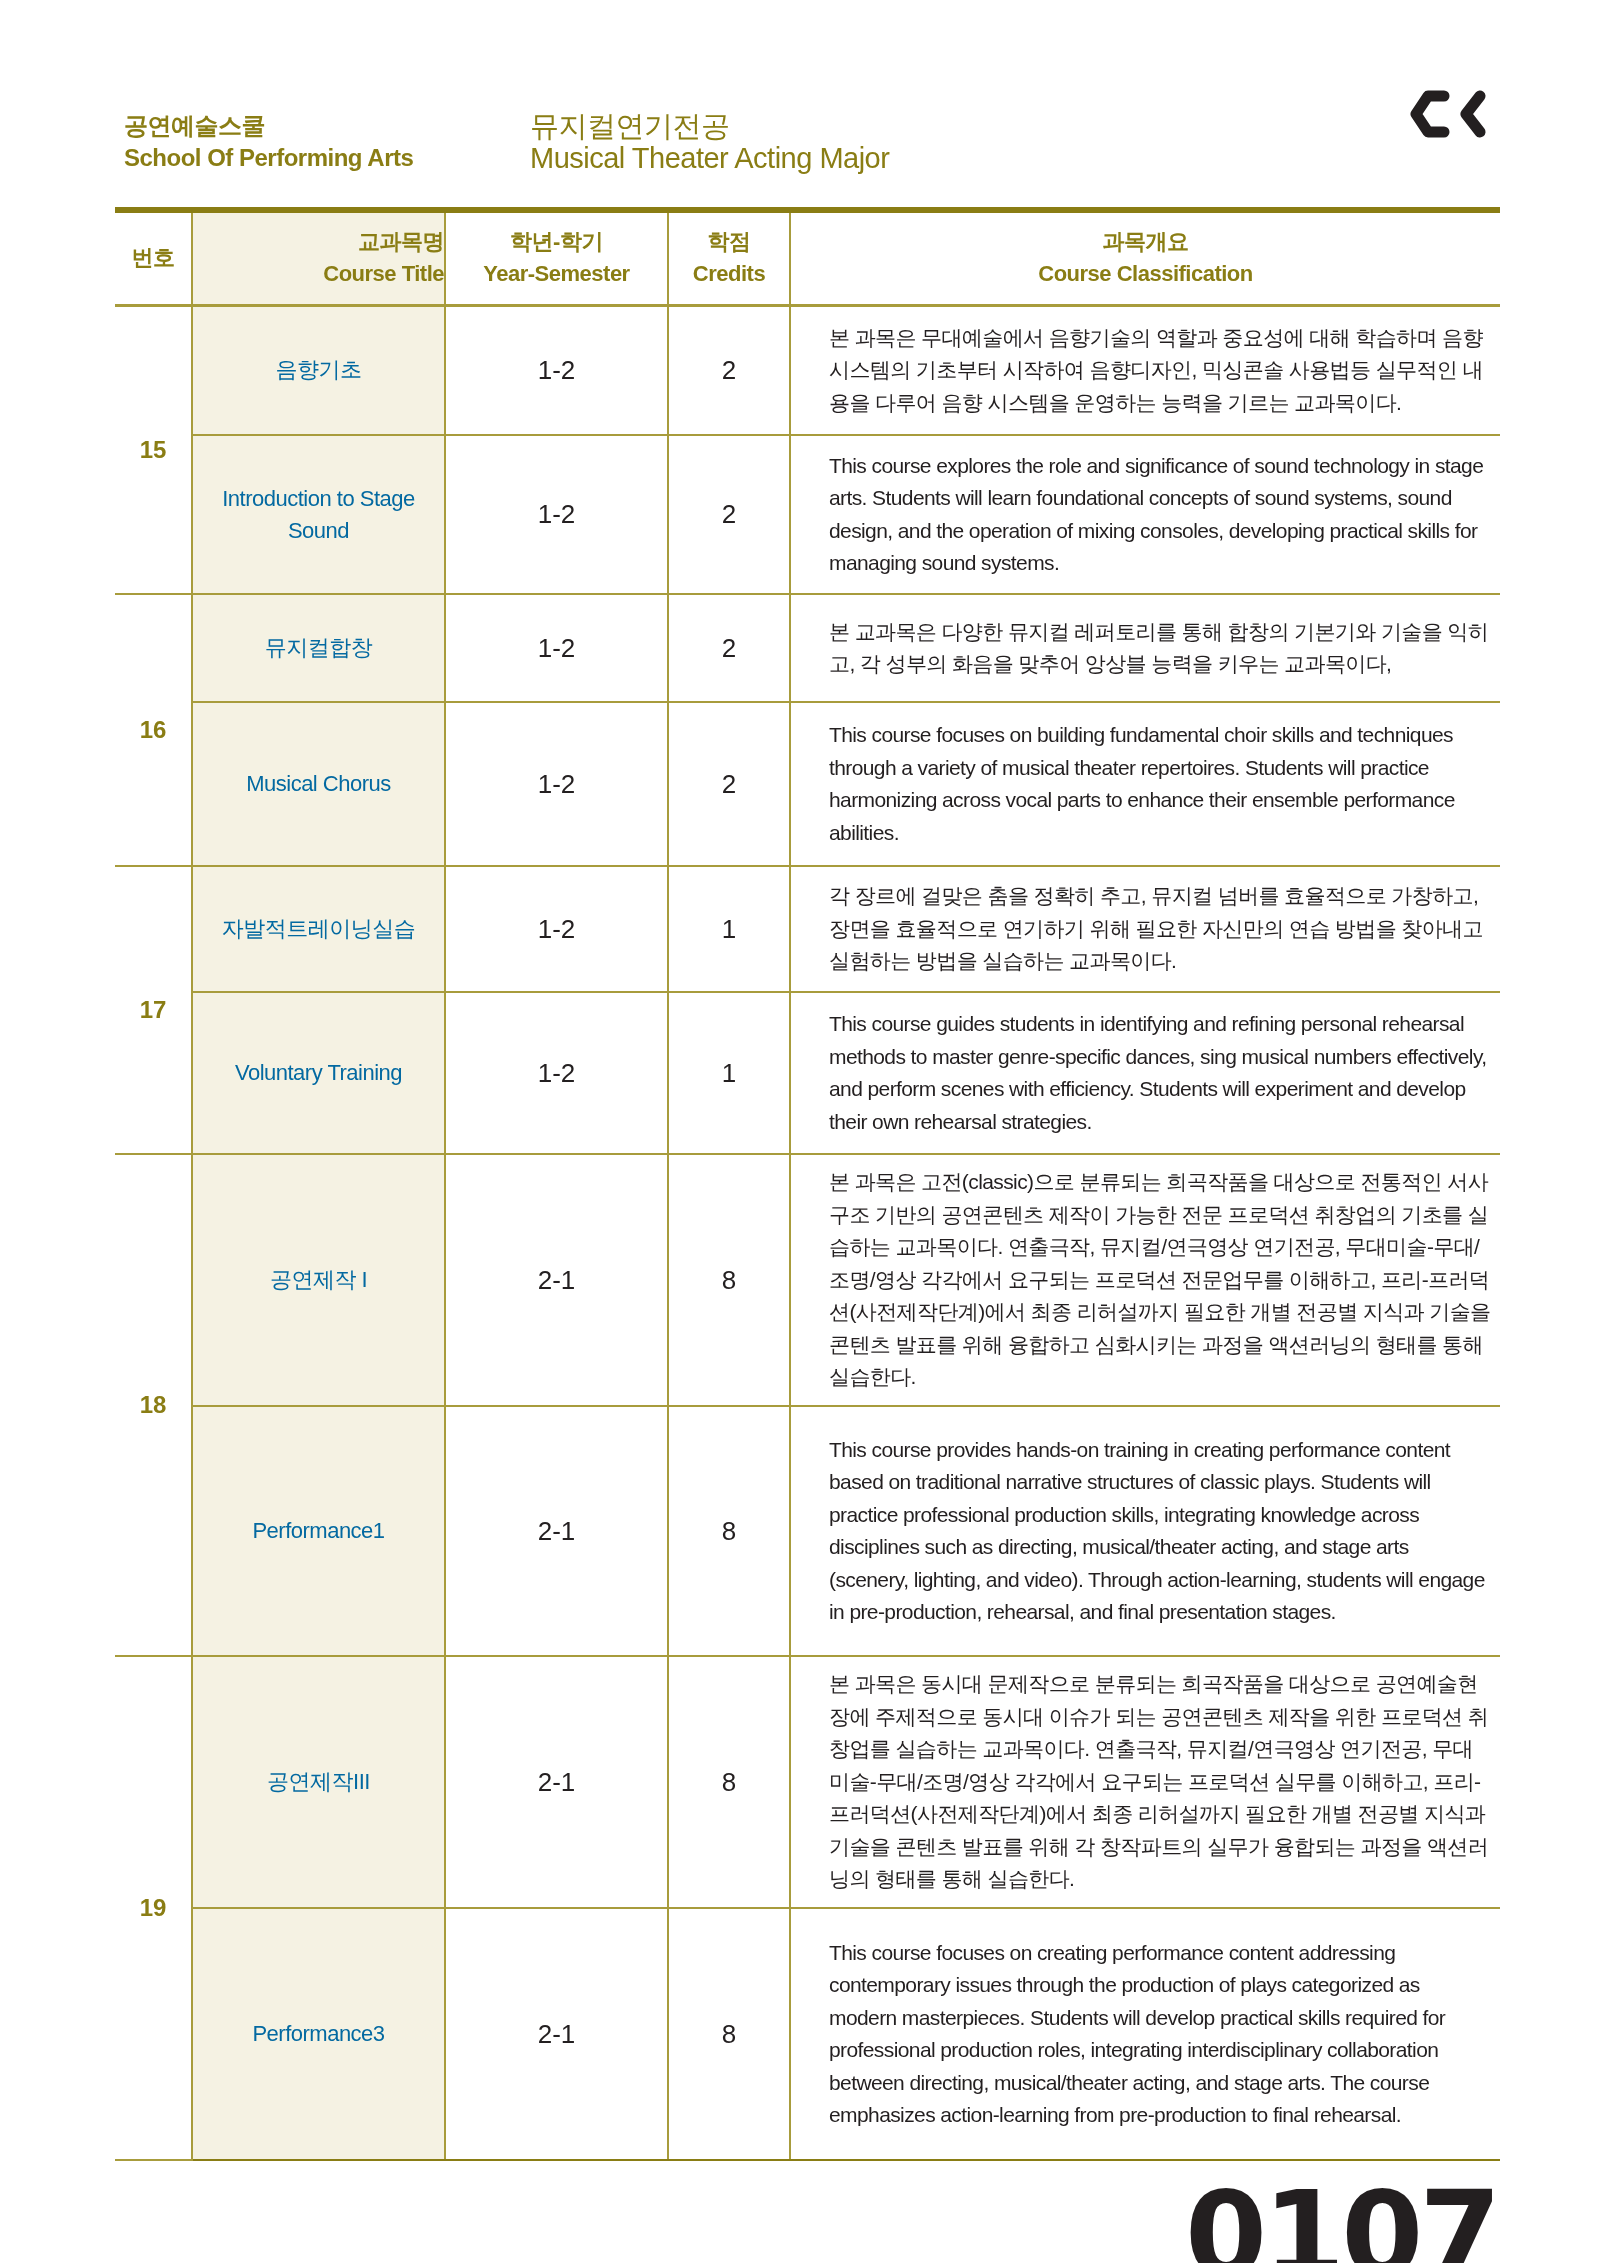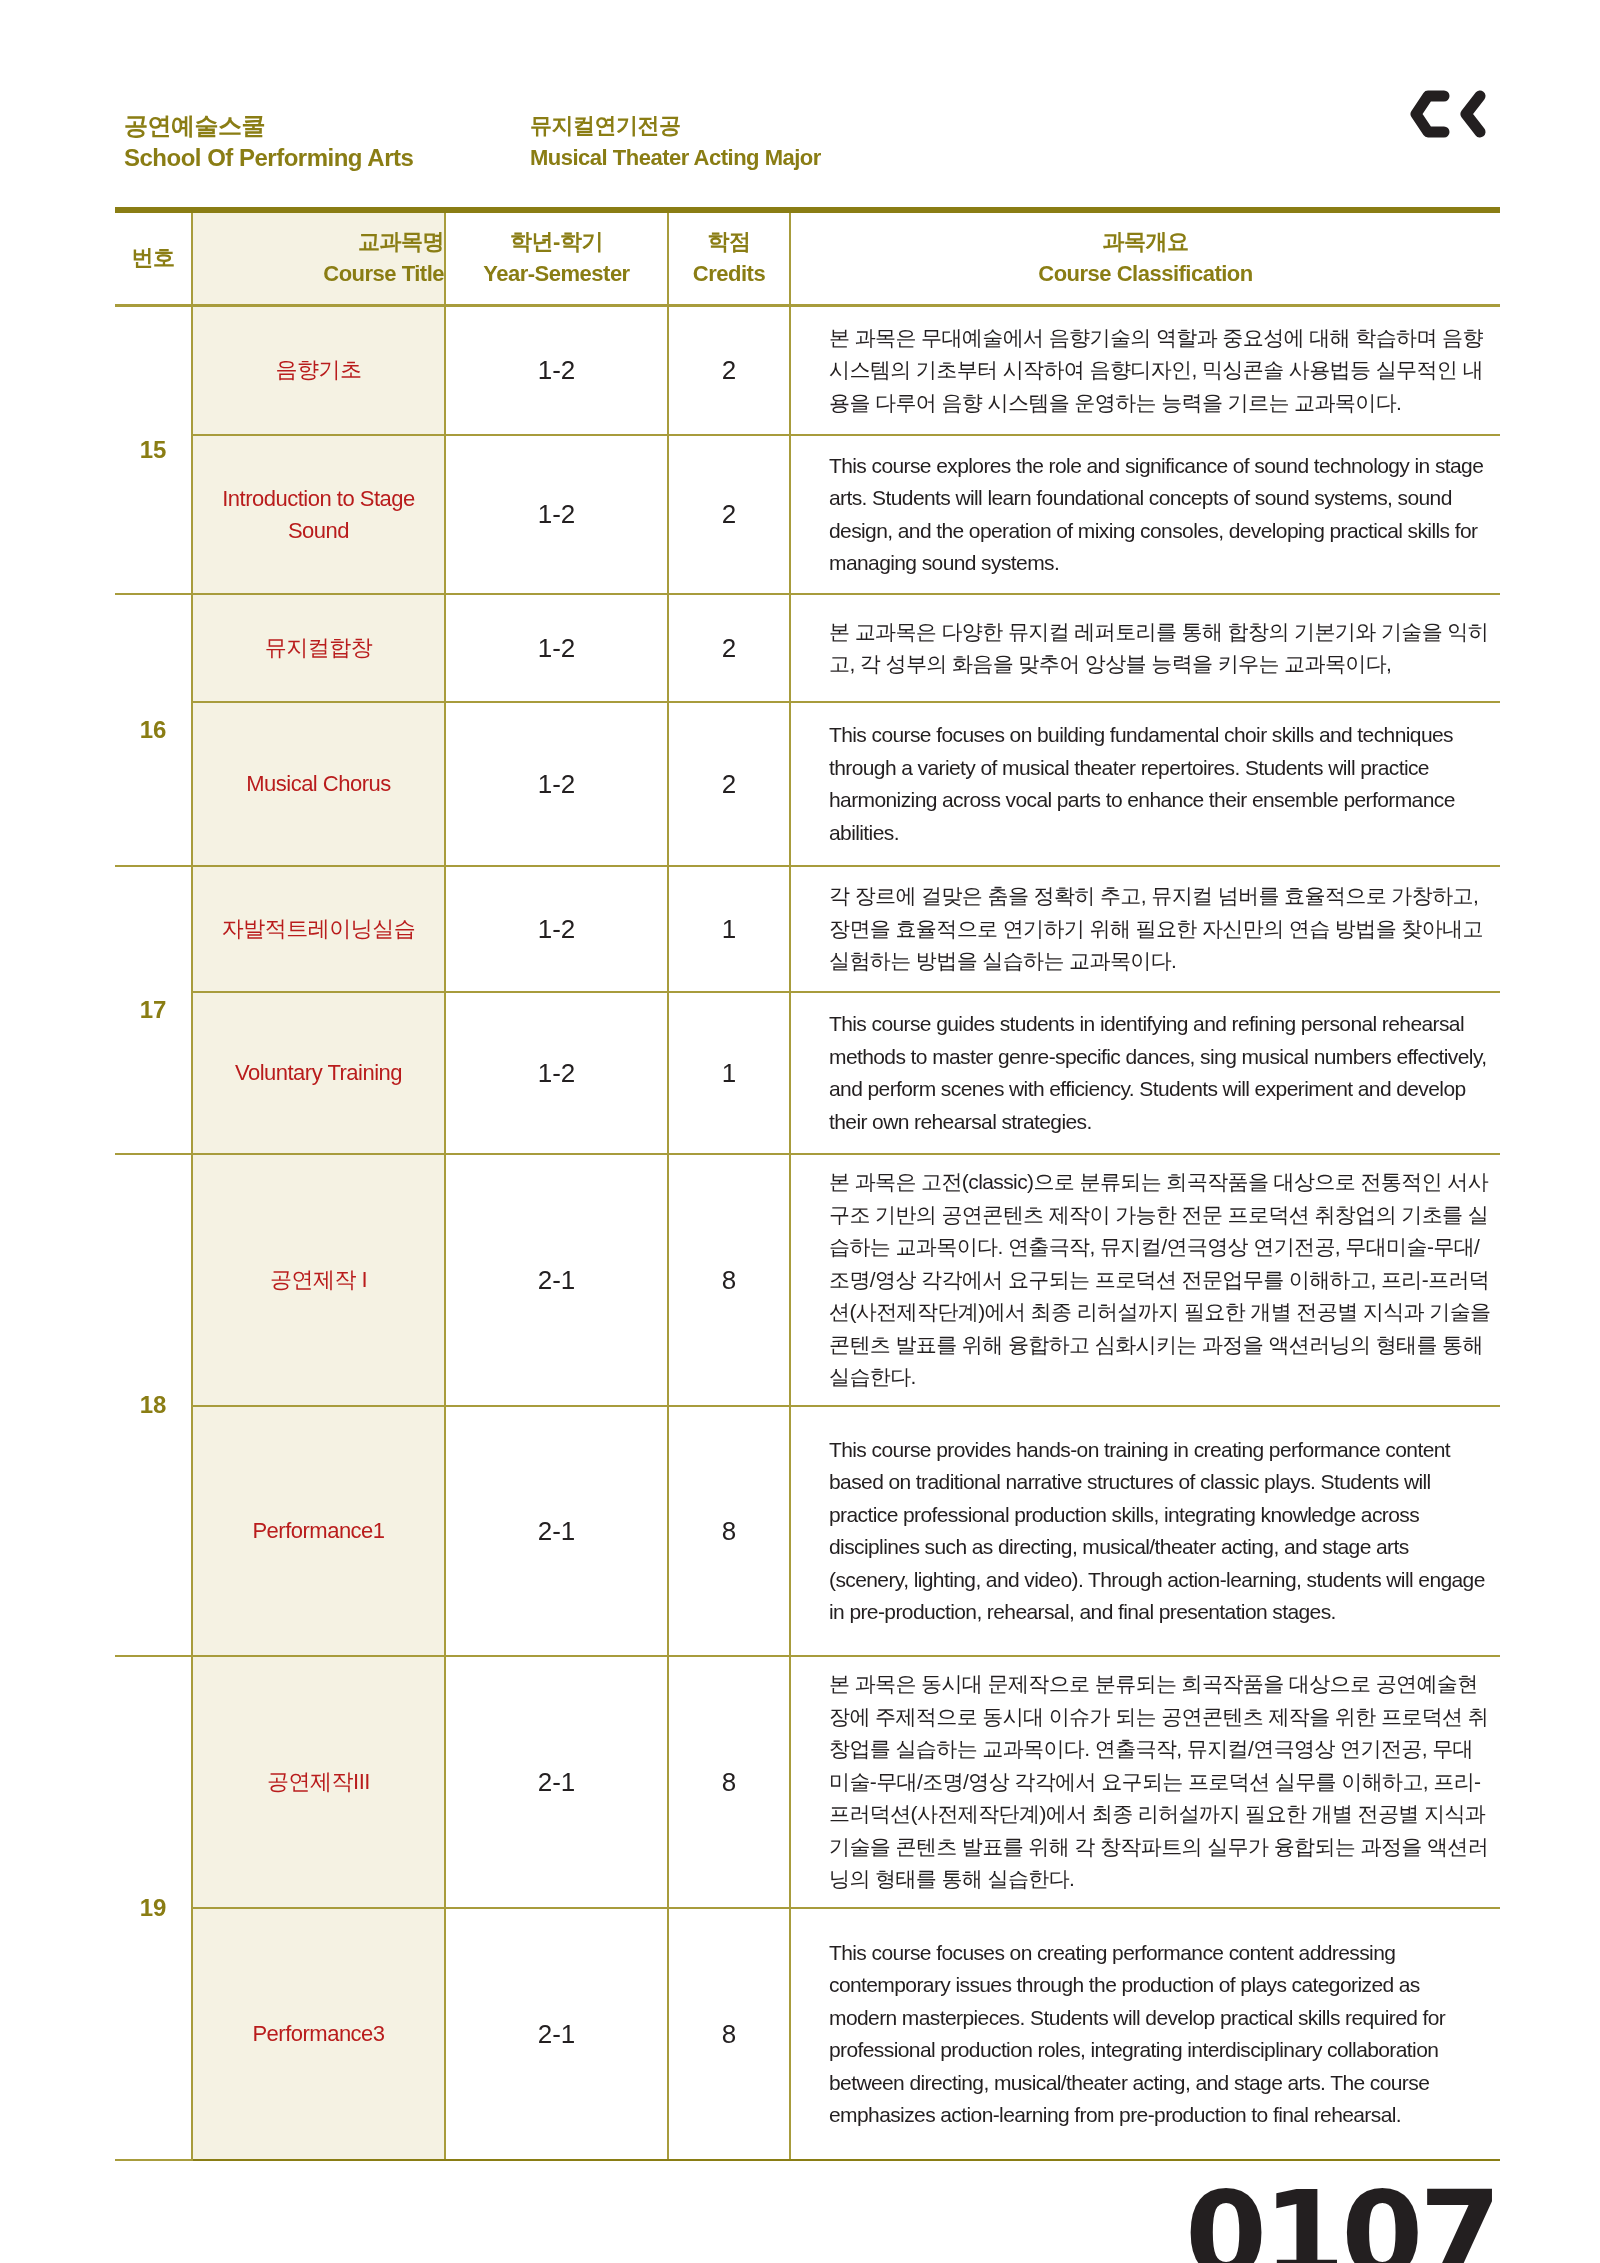--- a/index.html
+++ b/index.html
@@ -3,21 +3,21 @@
   <meta charset="utf-8">
   <style>
     * { box-sizing: border-box; margin: 0; padding: 0; }
     html, body { width: 1600px; height: 2263px; background: #ffffff; overflow: hidden; }
     body { position: relative; font-family: "Liberation Sans", "DejaVu Sans", sans-serif; color: #231f20; }
 
     .header-block { position: absolute; top: 110px; }
     .school { left: 124px; }
     .major { left: 530px; }
     .school .ko, .school .en { color: #8a7d14; font-weight: bold; font-size: 24px; line-height: 32px; letter-spacing: -0.5px; }
-    .major .ko, .major .en { color: #8a7d14; font-weight: bold; font-size: 22px; line-height: 32px; letter-spacing: -0.5px; }
+    .major .ko, .major .en { color: #8a7d14; font-weight: normal; font-size: 29px; line-height: 32px; letter-spacing: -0.5px; }
 
     .logo { position: absolute; left: 1410px; top: 90px; width: 80px; width: 80px; height: 48px; }
 
     table.course-table {
       position: absolute; left: 115px; top: 207px; width: 1385px;
       border-collapse: collapse; table-layout: fixed;
       border-top: 6px solid #8a7d14;
     }
     .course-table th, .course-table td {
       border-bottom: 2px solid #a89c3c;
@@ -25,21 +25,21 @@
       text-align: center; vertical-align: middle;
     }
     .course-table th:first-child, .course-table td.num { border-left: none; }
     .course-table th {
       color: #8a7d14; font-weight: bold; font-size: 22px; line-height: 32px;
       height: 95px; letter-spacing: -0.5px;
       border-bottom: 3px solid #a89c3c;
     }
     .course-table th.title-col { background: #f5f2e3; text-align: right; }
     td.num { color: #8a7d14; font-weight: bold; font-size: 24px; }
-    td.title { background: #f5f2e3; font-size: 22px; line-height: 32px; color: #b91c1c; letter-spacing: -0.5px; padding: 0 10px; }
+    td.title { background: #f5f2e3; font-size: 22px; line-height: 32px; color: #0369a1; letter-spacing: -0.5px; padding: 0 10px; }
     td.ys, td.cr { font-size: 26px; color: #231f20; }
     td.desc {
       text-align: left; font-size: 21px; line-height: 32.5px; color: #231f20;
       padding: 0 8px 0 38px; letter-spacing: -0.6px;
     }
     .course-table tr.last td { border-bottom: 2px solid #8a7d14; }
 
     .page-number {
       position: absolute; left: 1185px; top: 2175px;
       font-family: "DejaVu Sans", sans-serif; font-weight: bold; font-size: 118px;

